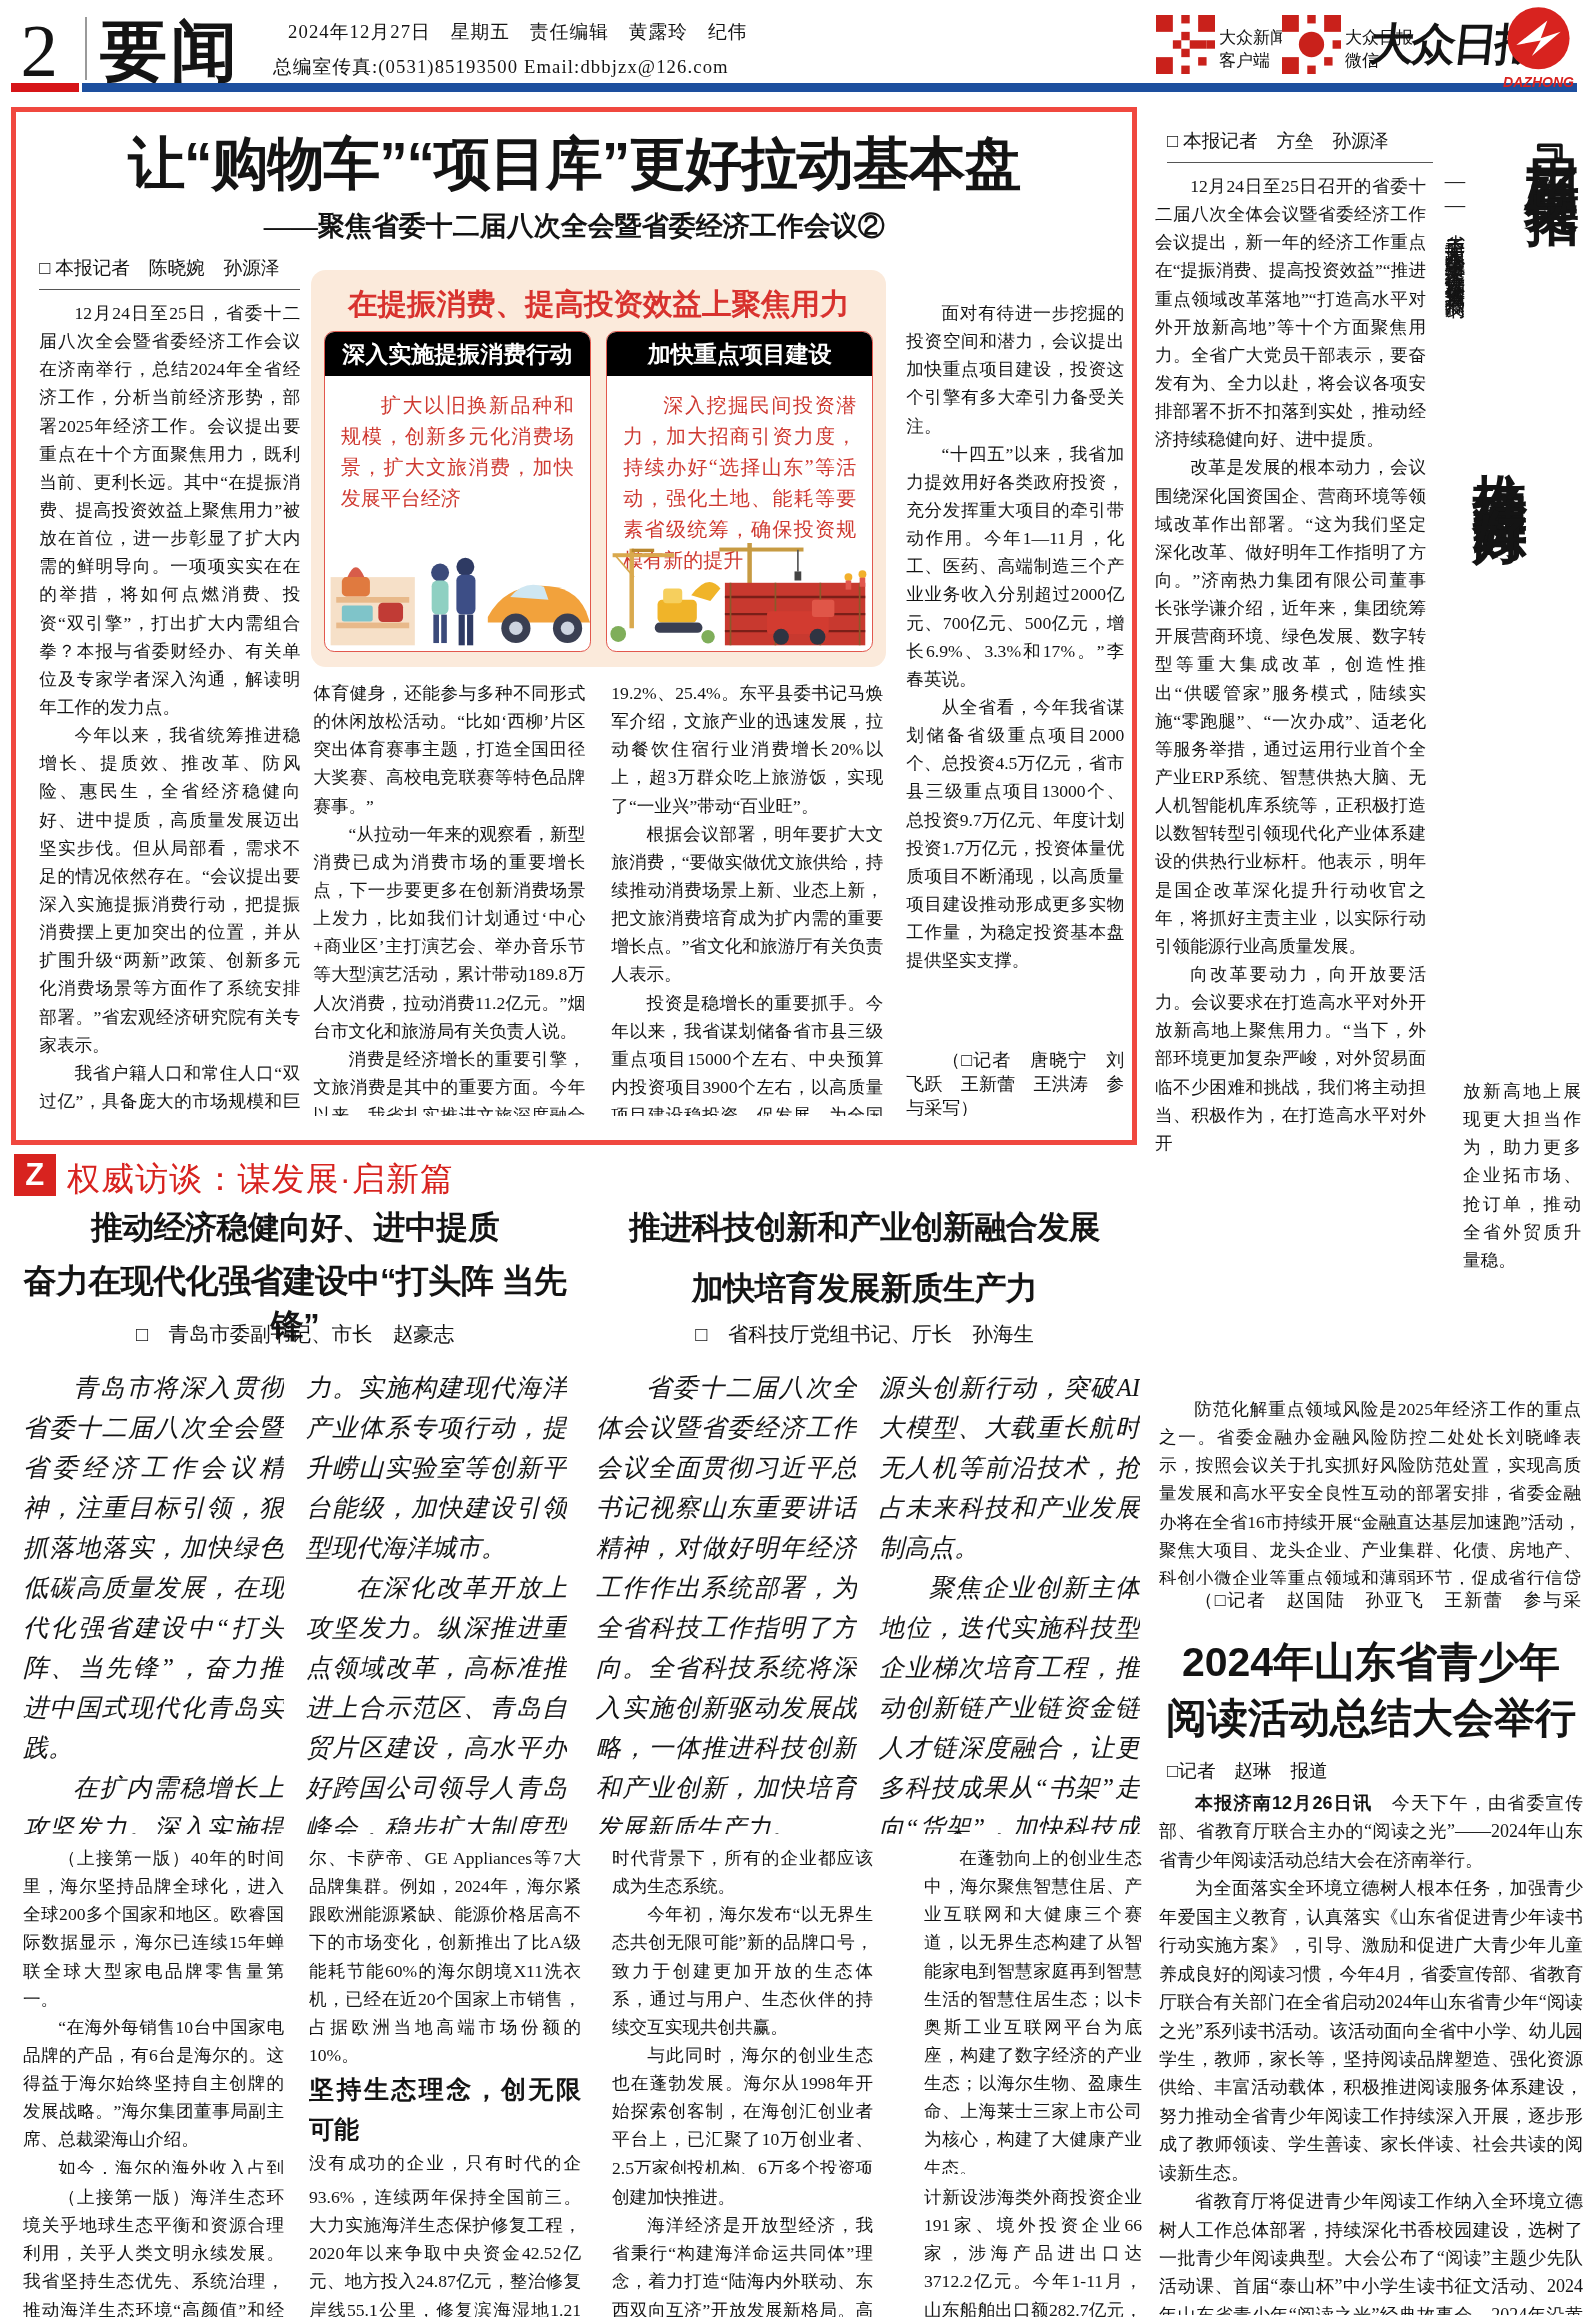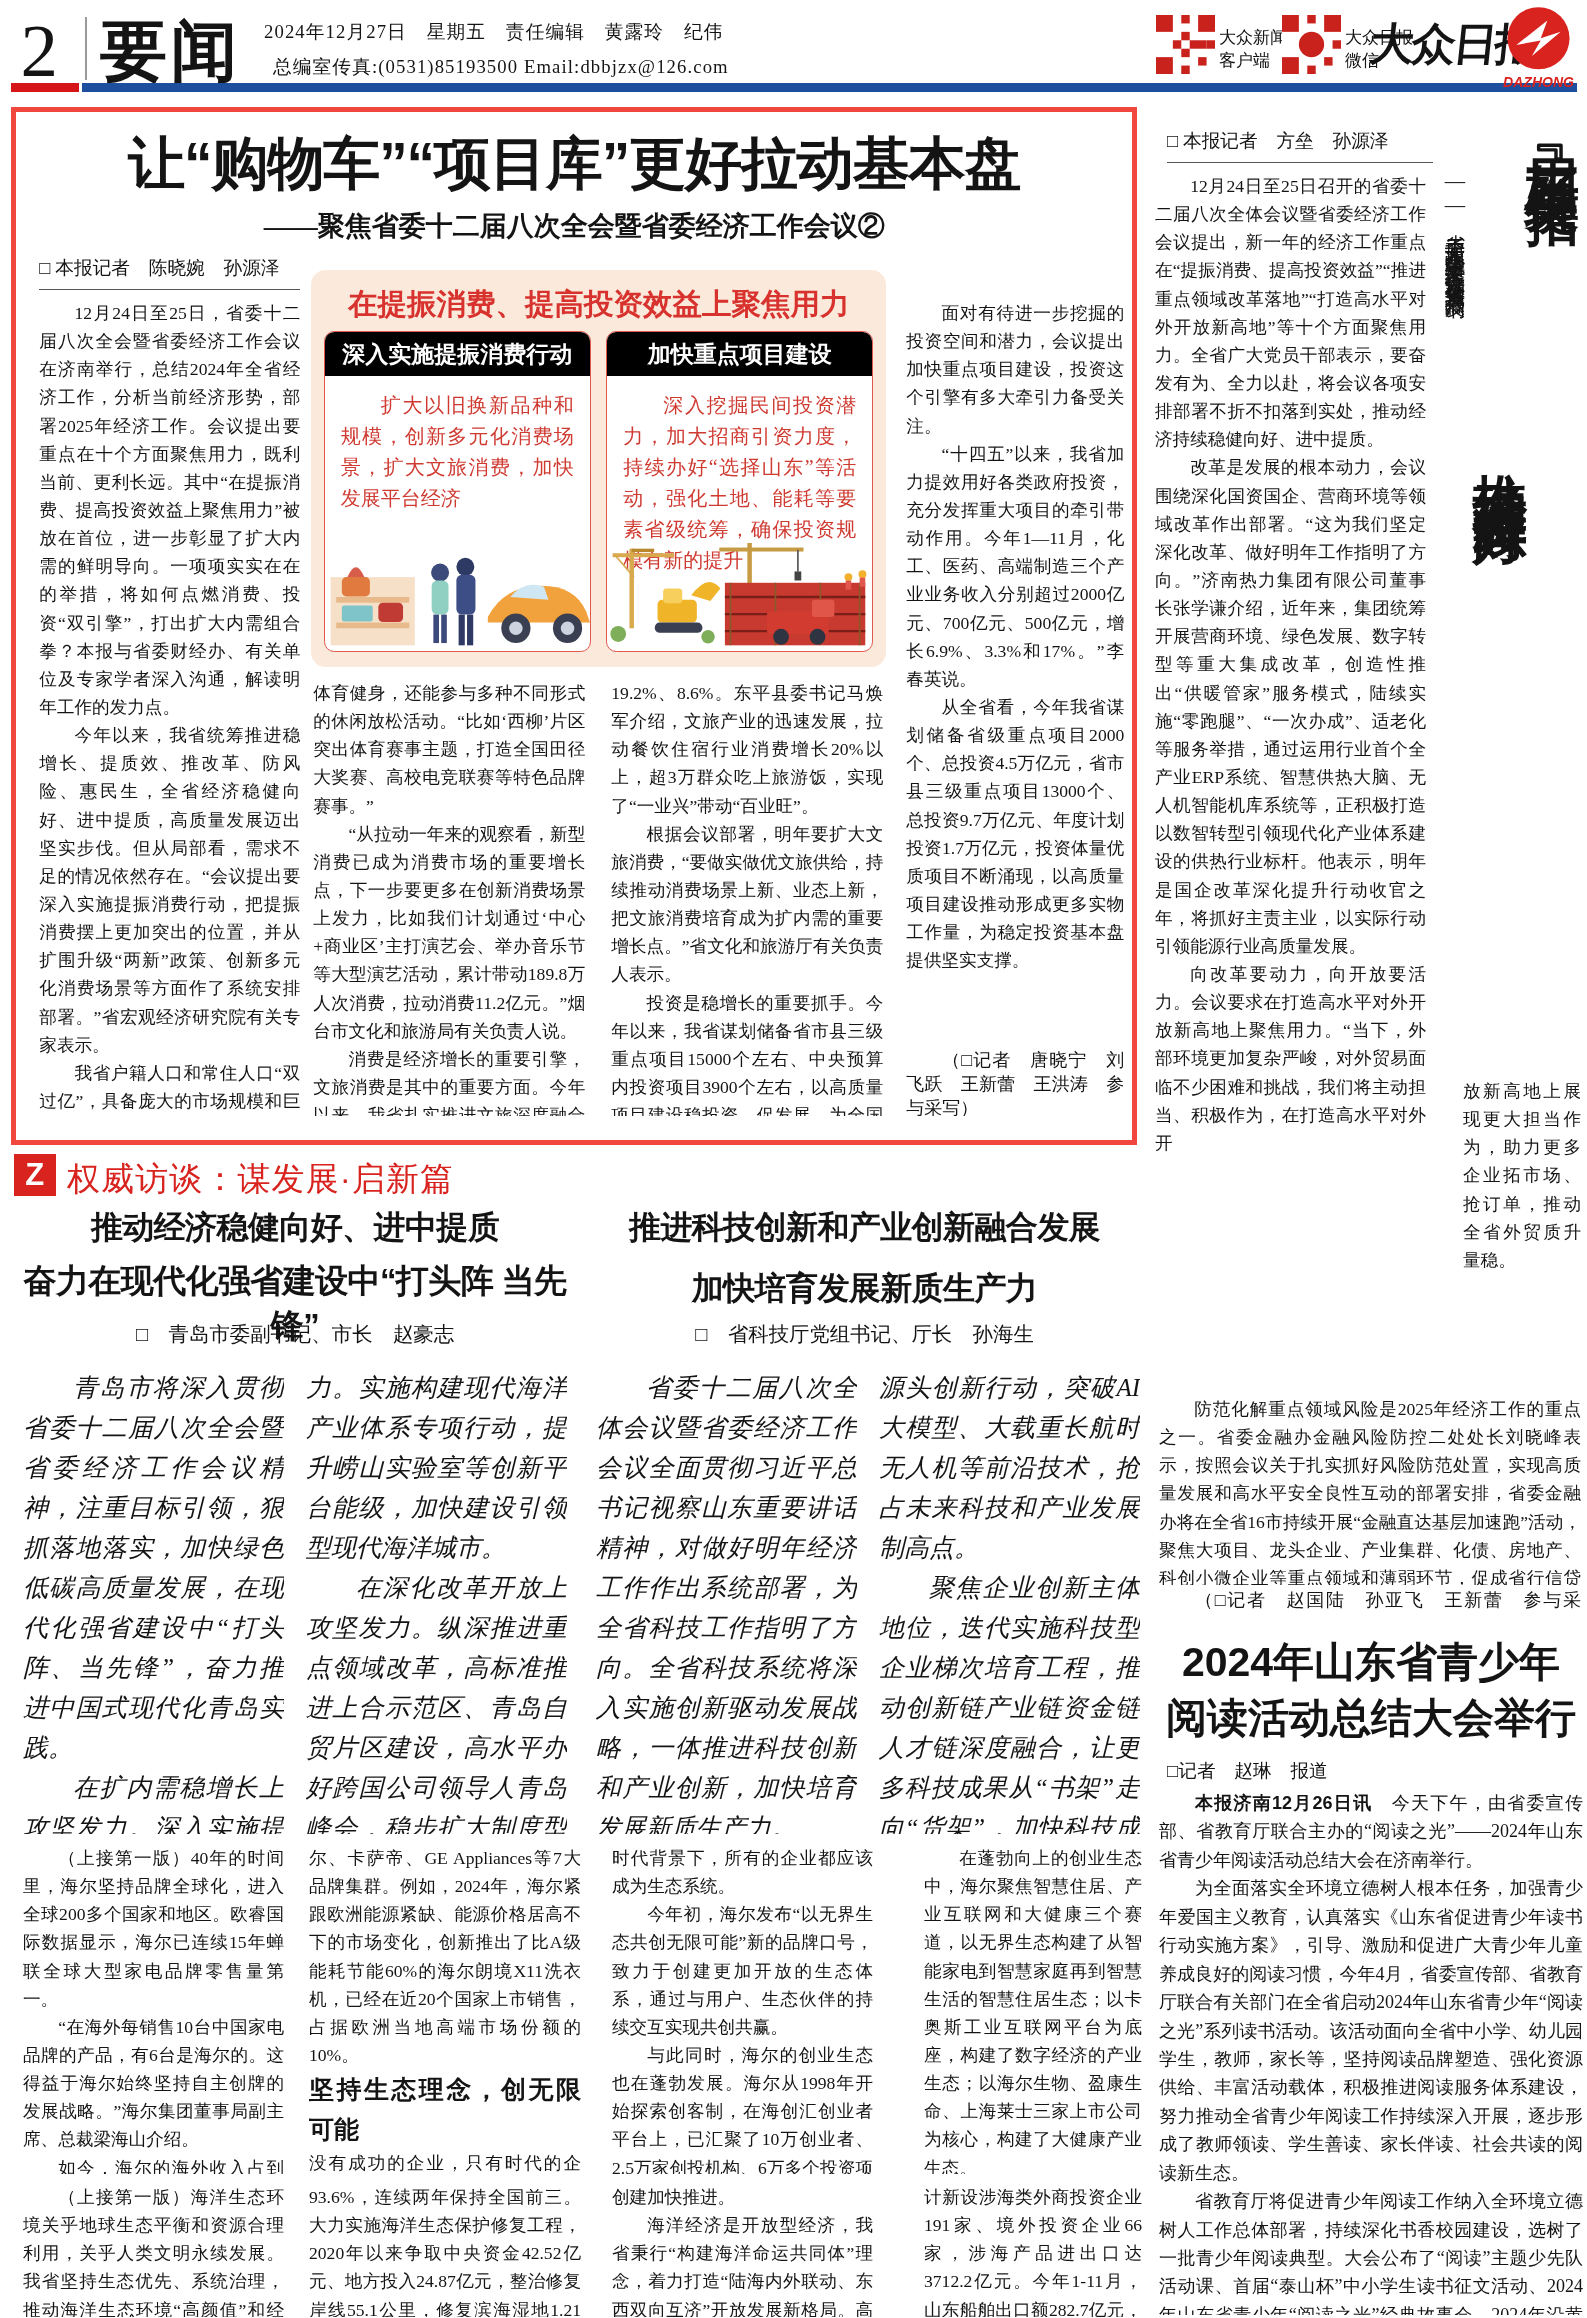--- a/index.html
+++ b/index.html
@@ -51,21 +51,21 @@
   .credit p{text-indent:2em;margin:0;}
 </style>
 </head>
 <body>
 
 <div id="page">
 
   <div class="abs pagenum" style="left:20.4px;top:8px;">2</div>
   <div class="abs" style="left:85px;top:17px;width:2.3px;height:63px;background:#9a9a9a;"></div>
   <div class="abs sans secttl" style="left:100px;top:5.7px;">要闻</div>
-  <div class="abs hline" style="left:264px;top:19px;">2024年12月27日　星期五　责任编辑　黄露玲　纪伟</div>
+  <div class="abs hline" style="left:288px;top:19px;">2024年12月27日　星期五　责任编辑　黄露玲　纪伟</div>
   <div class="abs hline" style="left:273px;top:54px;">总编室传真:(0531)85193500  Email:dbbjzx@126.com</div>
   <div class="abs" style="left:11.3px;top:83px;width:68px;height:8.5px;background:#d61518;"></div>
   <div class="abs" style="left:82px;top:83px;width:1495px;height:8.5px;background:#1d4f9e;"></div>
 
   <div class="abs" style="left:1156px;top:14.7px;">
     <svg class="qr" viewBox="0 0 7 7">
         <rect width="7" height="7" fill="#fff"></rect>
         <g fill="#c9211b">
           <rect x="0" y="0" width="2" height="2"></rect>
           <rect x="5" y="0" width="2" height="2"></rect>
@@ -116,21 +116,21 @@
         <p>12月24日至25日，省委十二届八次全会暨省委经济工作会议在济南举行，总结2024年全省经济工作，分析当前经济形势，部署2025年经济工作。会议提出要重点在十个方面聚焦用力，既利当前、更利长远。其中“在提振消费、提高投资效益上聚焦用力”被放在首位，进一步彰显了扩大内需的鲜明导向。一项项实实在在的举措，将如何点燃消费、投资“双引擎”，打出扩大内需组合拳？本报与省委财经办、有关单位及专家学者深入沟通，解读明年工作的发力点。</p>
         <p>今年以来，我省统筹推进稳增长、提质效、推改革、防风险、惠民生，全省经济稳健向好、进中提质，高质量发展迈出坚实步伐。但从局部看，需求不足的情况依然存在。“会议提出要深入实施提振消费行动，把提振消费摆上更加突出的位置，并从扩围升级“两新”政策、创新多元化消费场景等方面作了系统安排部署。”省宏观经济研究院有关专家表示。</p>
         <p>我省户籍人口和常住人口“双过亿”，具备庞大的市场规模和巨大内需潜力。把扩消费和惠民生结合起来，形成“政策+活动”双轮驱动，不断增强消费者的消费能力、提升居民消费意愿。</p>
       </div>
     <div class="abs col body31 cont" style="left:297px;top:567px;width:272px;height:437px;">
         <p>体育健身，还能参与多种不同形式的休闲放松活动。“比如‘西柳’片区突出体育赛事主题，打造全国田径大奖赛、高校电竞联赛等特色品牌赛事。”</p>
         <p>“从拉动一年来的观察看，新型消费已成为消费市场的重要增长点，下一步要更多在创新消费场景上发力，比如我们计划通过‘中心+商业区’主打演艺会、举办音乐节等大型演艺活动，累计带动189.8万人次消费，拉动消费11.2亿元。”烟台市文化和旅游局有关负责人说。</p>
         <p>消费是经济增长的重要引擎，文旅消费是其中的重要方面。今年以来，我省扎实推进文旅深度融合发展，前三季度全省接待国内游客人次、国内旅游收入分别同比增长</p>
       </div>
     <div class="abs col body31 cont" style="left:595px;top:567px;width:272px;height:437px;">
-        <p>19.2%、8.6%。东平县委书记马焕军介绍，文旅产业的迅速发展，拉动餐饮住宿行业消费增长20%以上，超3万群众吃上旅游饭，实现了“一业兴”带动“百业旺”。</p>
+        <p>19.2%、25.4%。东平县委书记马焕军介绍，文旅产业的迅速发展，拉动餐饮住宿行业消费增长20%以上，超3万群众吃上旅游饭，实现了“一业兴”带动“百业旺”。</p>
         <p>根据会议部署，明年要扩大文旅消费，“要做实做优文旅供给，持续推动消费场景上新、业态上新，把文旅消费培育成为扩内需的重要增长点。”省文化和旅游厅有关负责人表示。</p>
         <p>投资是稳增长的重要抓手。今年以来，我省谋划储备省市县三级重点项目15000个左右、中央预算内投资项目3900个左右，以高质量项目建设稳投资、促发展，为全国稳大盘作出了山东贡献。1—11月，全省固定资产投资同比增长3.7%，其中大项目投资支撑明显，亿元以上项目完成投资增长8.8%。</p>
       </div>
     <div class="abs col body31" style="left:890px;top:187px;width:218px;height:742px;">
         <p>面对有待进一步挖掘的投资空间和潜力，会议提出加快重点项目建设，投资这个引擎有多大牵引力备受关注。</p>
         <p>“十四五”以来，我省加力提效用好各类政府投资，充分发挥重大项目的牵引带动作用。今年1—11月，化工、医药、高端制造三个产业业务收入分别超过2000亿元、700亿元、500亿元，增长6.9%、3.3%和17%。”李春英说。</p>
         <p>从全省看，今年我省谋划储备省级重点项目2000个、总投资4.5万亿元，省市县三级重点项目13000个、总投资9.7万亿元、年度计划投资1.7万亿元，投资体量优质项目不断涌现，以高质量项目建设推动形成更多实物工作量，为稳定投资基本盘提供坚实支撑。</p>
       </div>
     <div class="abs col credit" style="left:890px;top:936px;width:218px;height:68px;">
         <p>（□记者　唐晓宁　刘飞跃　王新蕾　王洪涛　参与采写）</p>

